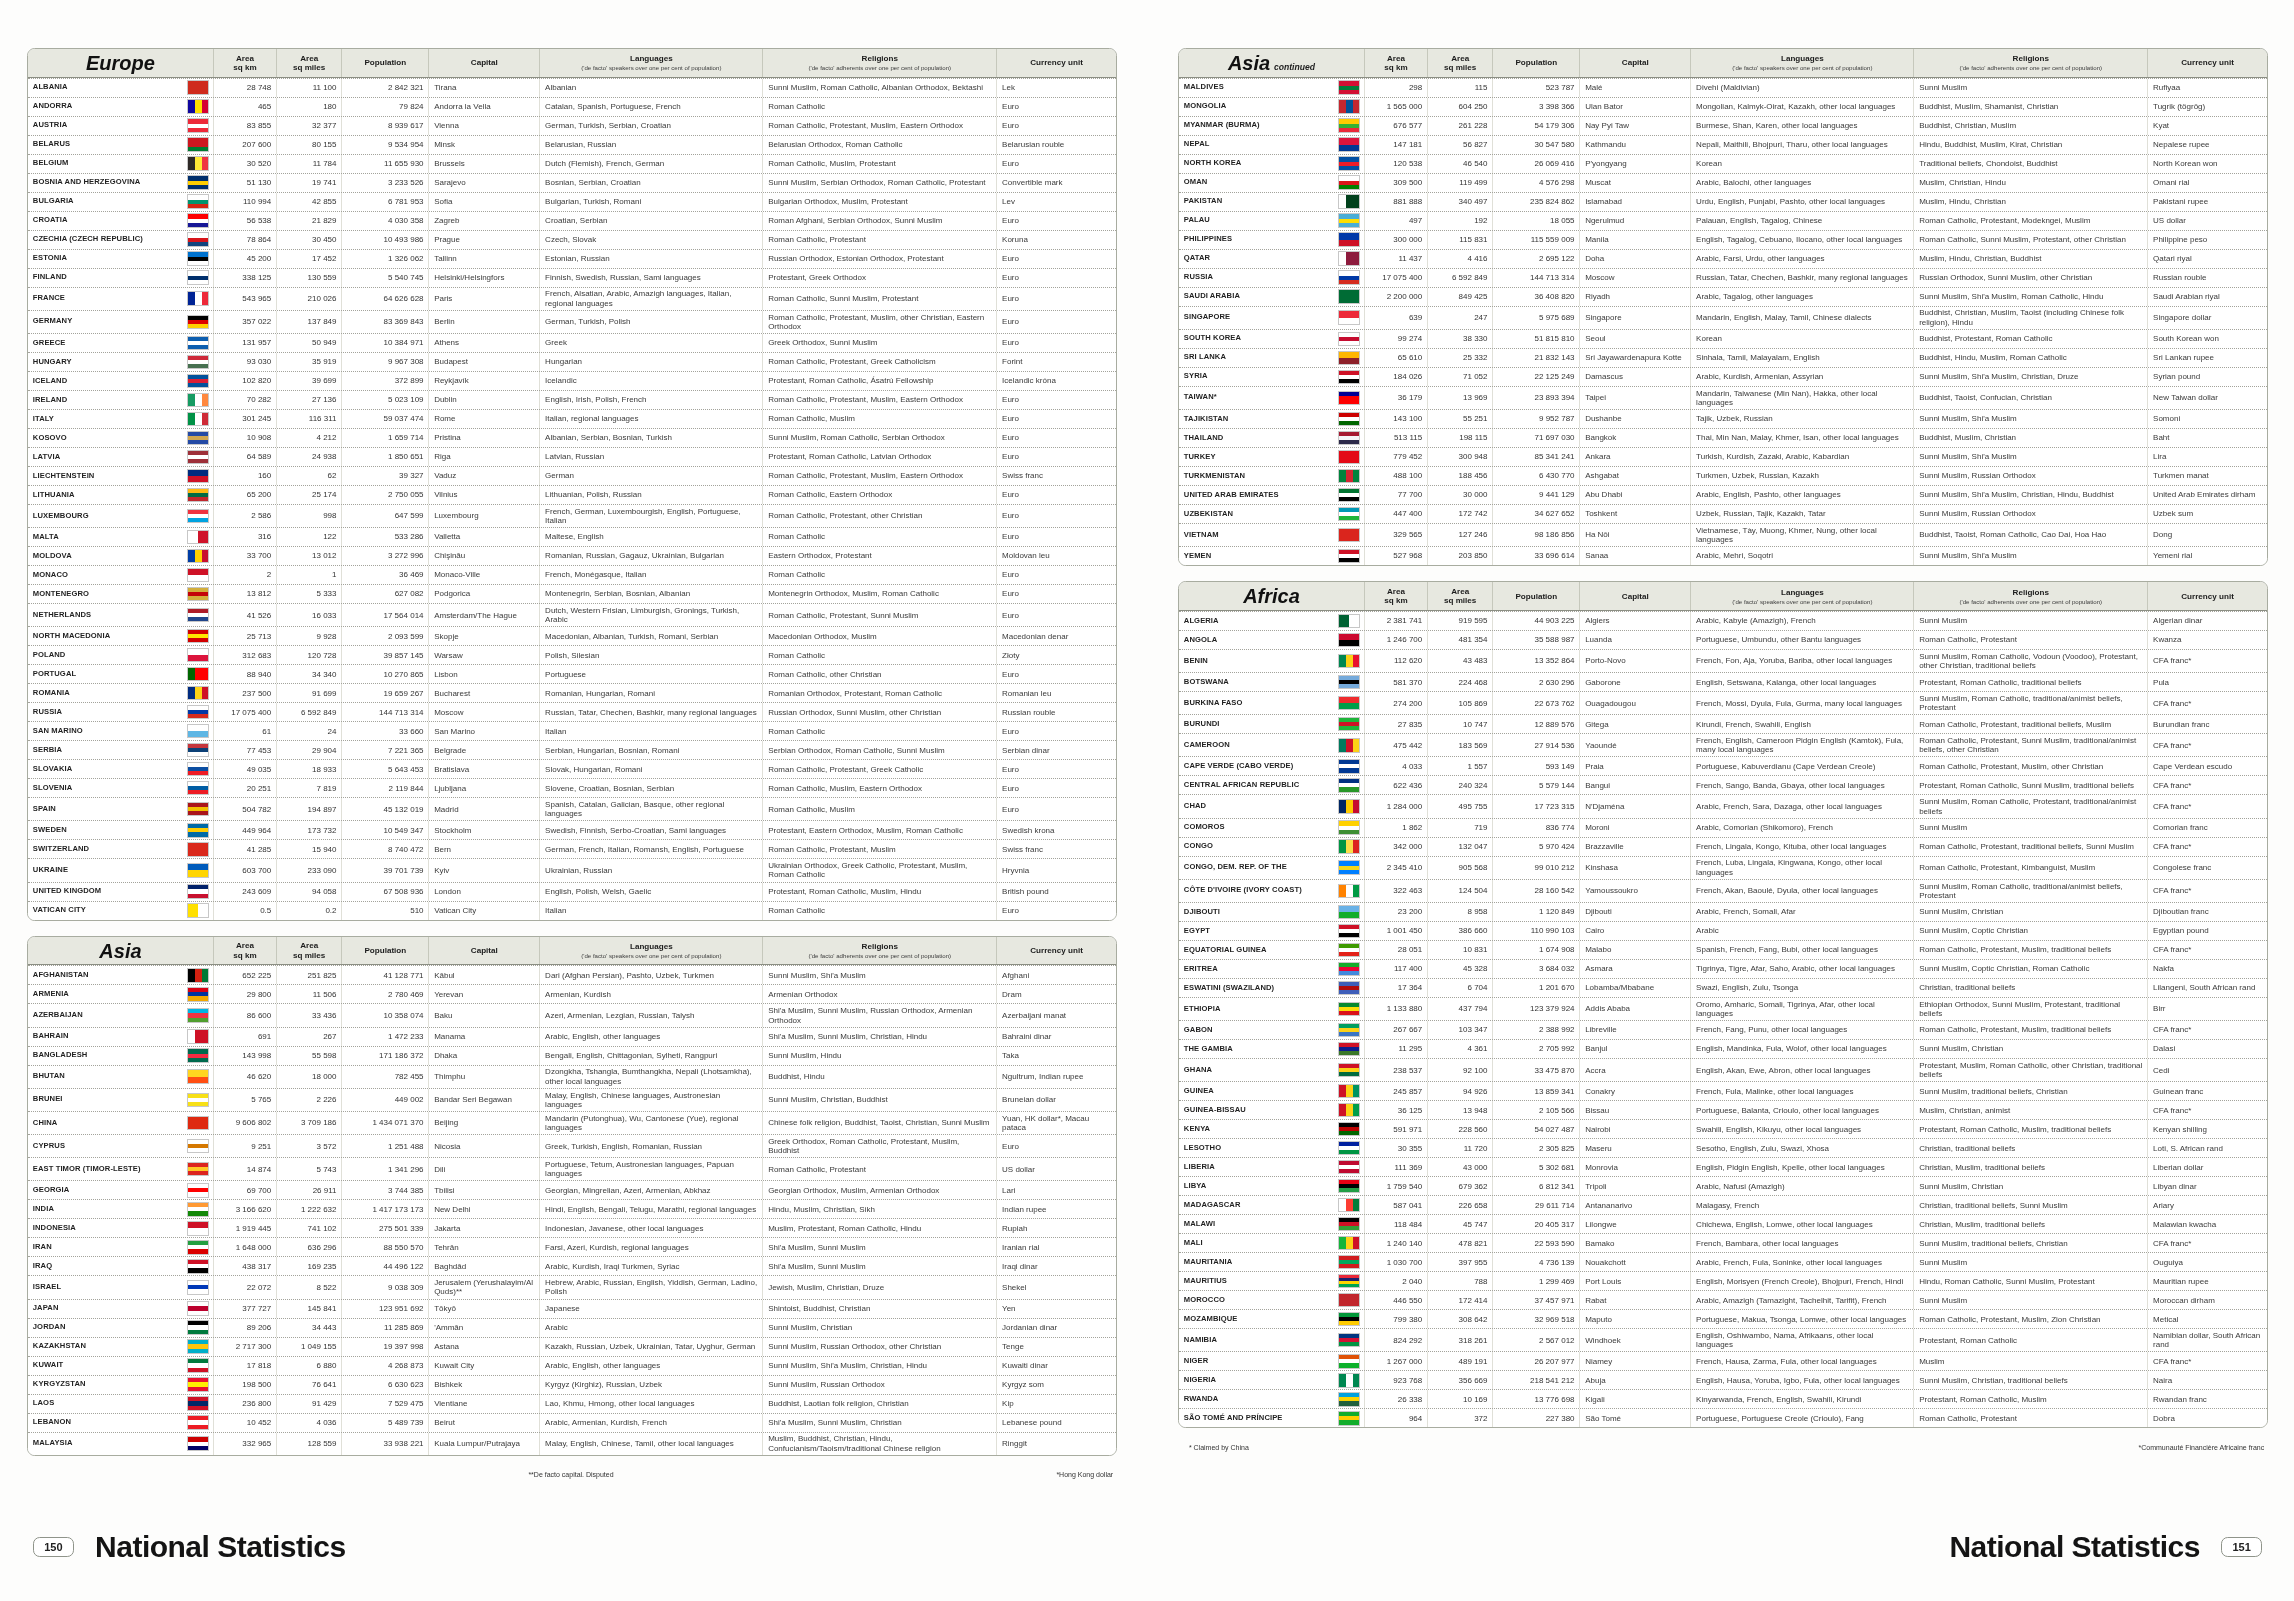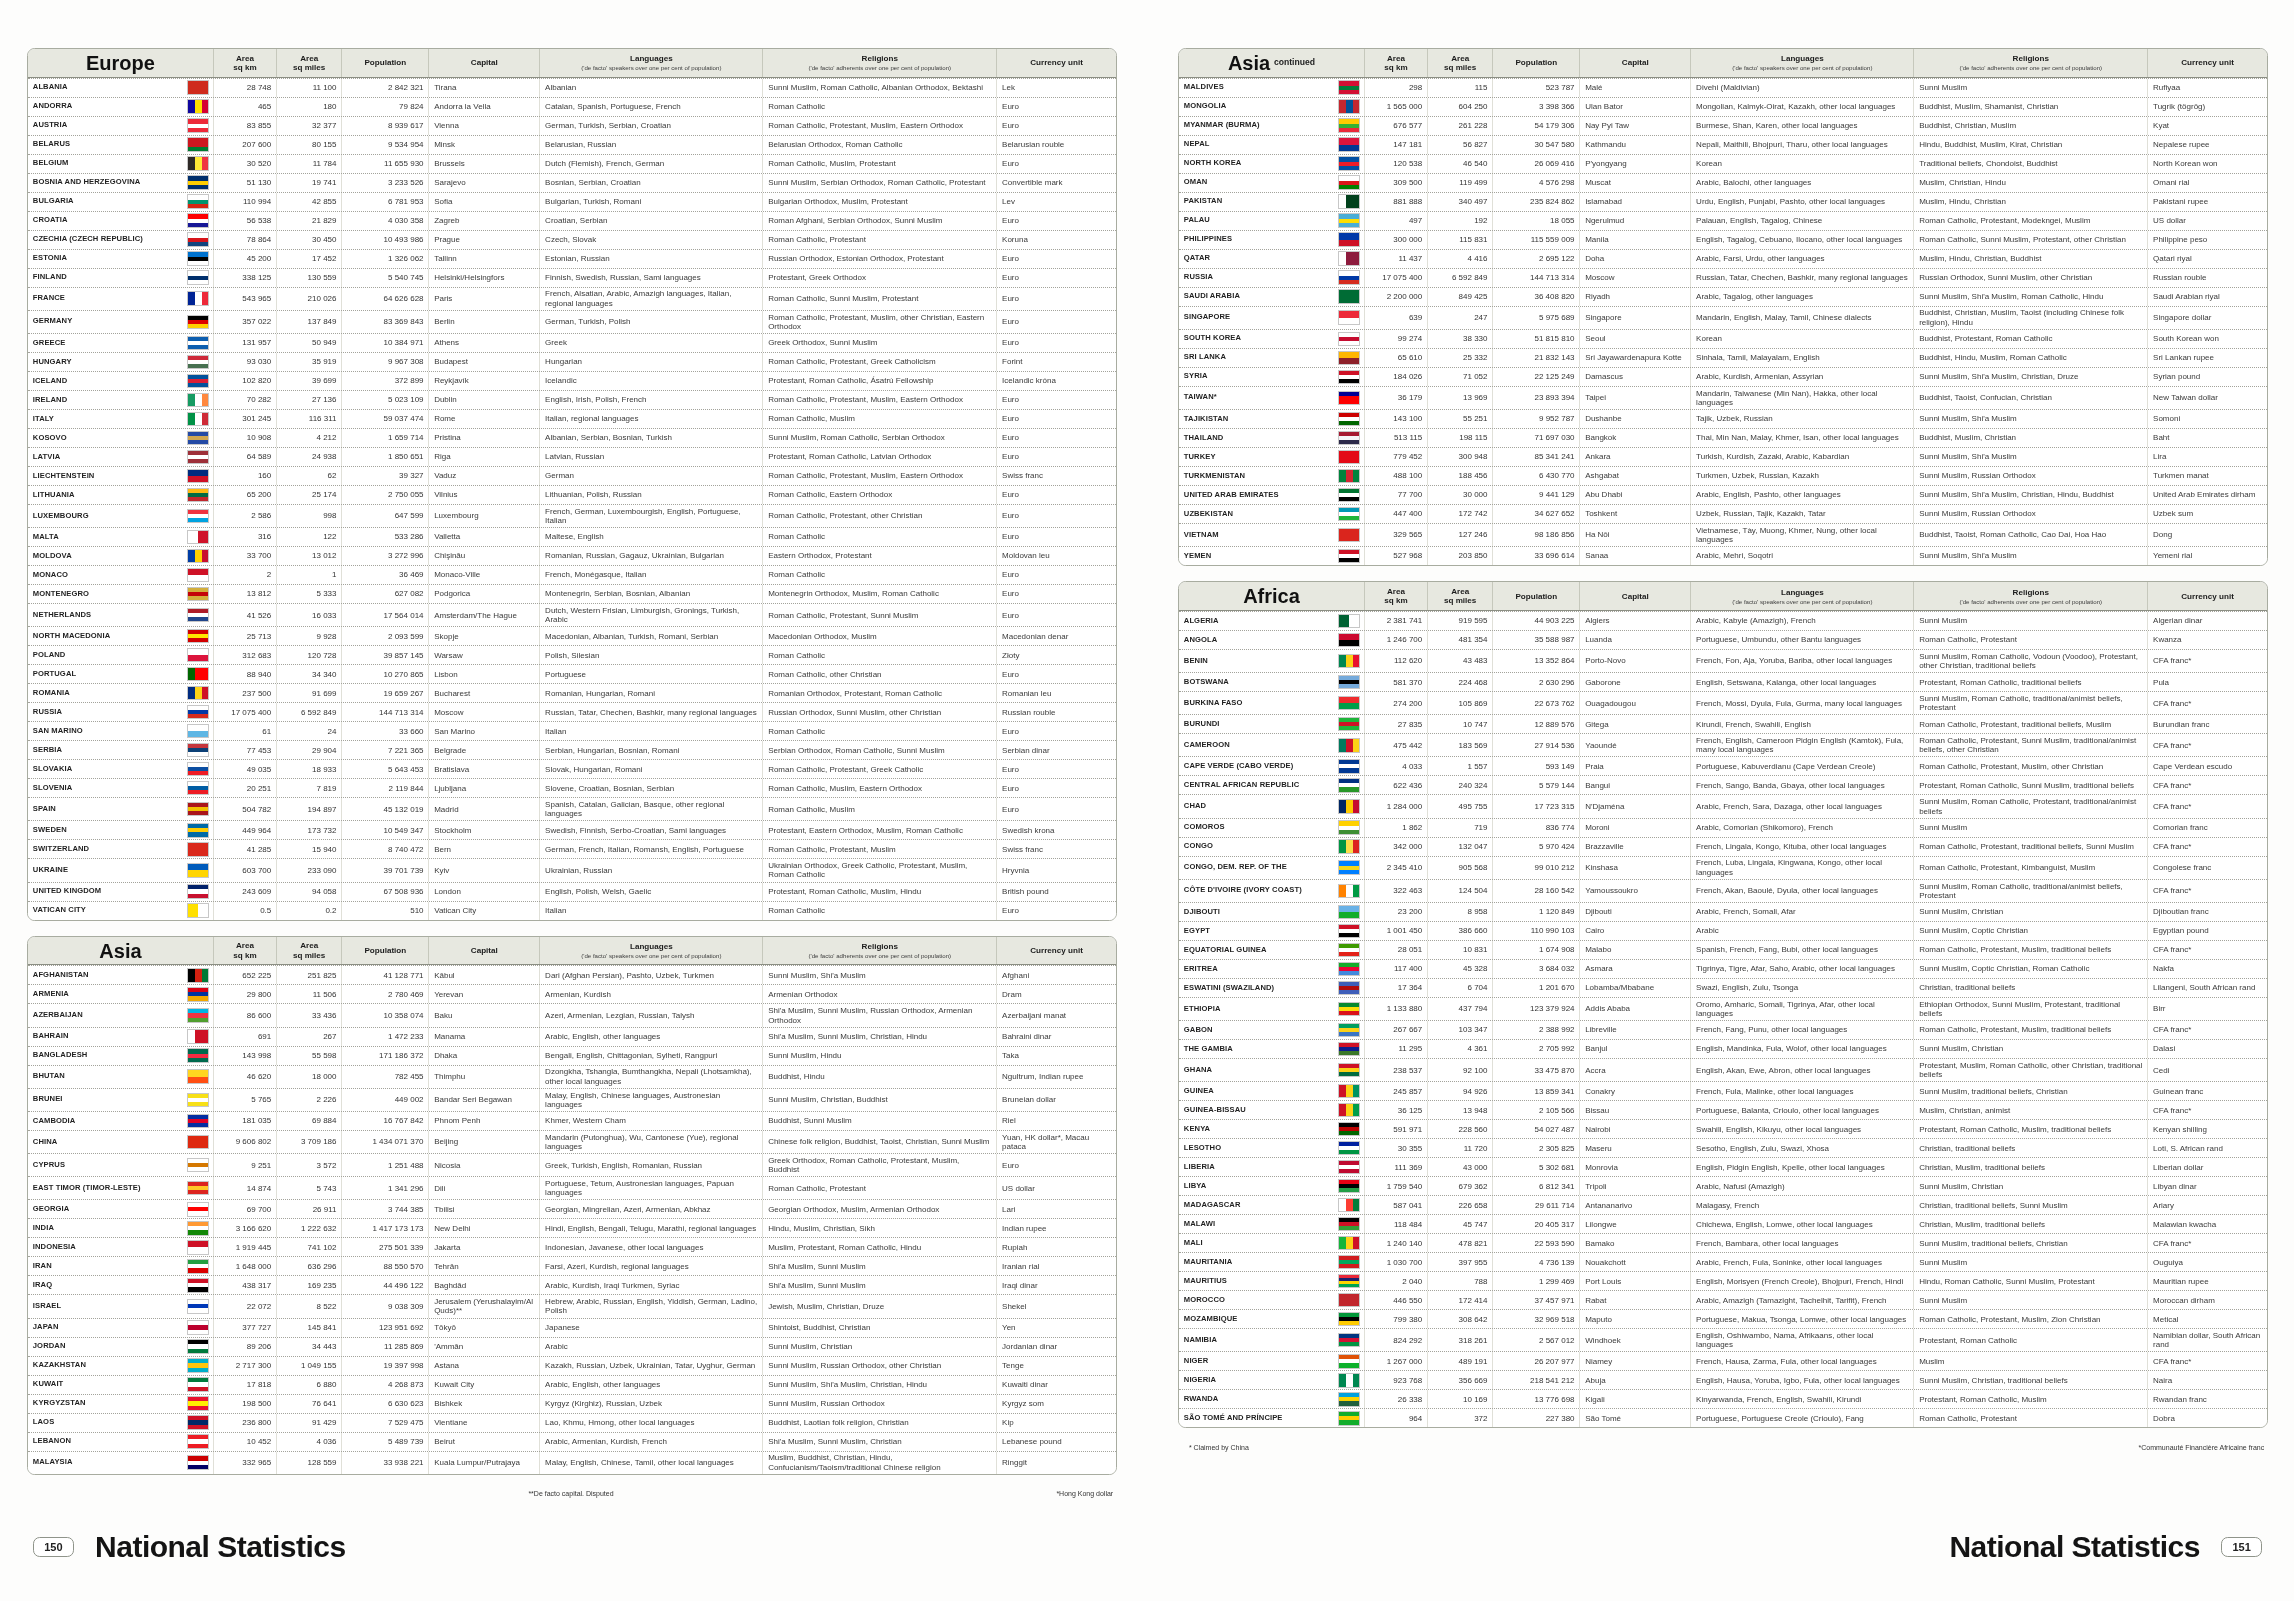--- a/index.html
+++ b/index.html
@@ -5,21 +5,21 @@
   html,body{margin:0;padding:0;}
   body{width:2294px;height:1601px;background:#fdfdfc;position:relative;overflow:hidden;
        font-family:"Liberation Sans", sans-serif;color:#2e2e2e;}
   .page{position:absolute;top:48px;width:1090px;height:1529px;}
   #page-left{left:27px;} #page-right{left:1178px;}
   .stats-table{border:1px solid #a8aca0;border-radius:7.6px;overflow:hidden;background:#fff;margin-bottom:15.3px;}
   .thead{display:flex;background:#e7e8e0;border-bottom:1px solid #8b8e83;}
   .thead .cell{display:flex;flex-direction:column;justify-content:center;padding:3.8px 4.8px;}
   .rtitle{font-size:20px;font-weight:bold;color:#111;line-height:1;}
   .rsub{font-size:8.6px;font-weight:bold;color:#222;margin-left:3.8px;}
-  .title-wrap{display:flex;align-items:center;}
+  .title-wrap{display:flex;align-items:flex-end;font-style:italic;}
   .hlab{font-size:8.1px;font-weight:bold;color:#1c1c1c;line-height:1.15;}
   .hsub{font-size:6.1px;color:#3d3d3d;line-height:1.15;margin-top:1px;}
   .h-right{align-items:flex-end;text-align:right;}
   .row{display:flex;border-top:1px dotted #a3a39b;min-height:18px;align-items:stretch;background:#fff;}
   .row:first-of-type{border-top:none;}
   .cell{padding:1.9px 4.8px;border-left:1px solid #e0e0d8;display:flex;align-items:center;box-sizing:border-box;
         font-size:8px;line-height:1.15;color:#3a3a3a;}
   .thead .cell{border-left:1px solid #c6c8bc;}
   .cell:first-child,.thead .cell:first-child{border-left:none;}
   .c-name{width:17%;} .c-km{width:5.8%;} .c-mi{width:6%;} .c-pop{width:8%;}
@@ -947,37 +947,20 @@
           <div class="cell c-km num">5 765</div>
           <div class="cell c-mi num">2 226</div>
           <div class="cell c-pop num">449 002</div>
           <div class="cell c-cap">Bandar Seri Begawan</div>
           <div class="cell c-lang">Malay, English, Chinese languages, Austronesian languages</div>
           <div class="cell c-rel">Sunni Muslim, Christian, Buddhist</div>
           <div class="cell c-cur">Bruneian dollar</div>
         </div>
         <div class="row">
           <div class="cell c-name name-cell">
-            <span class="cname">CAMBODIA</span>
-            <span class="flag h">
-              <i style="background: rgb(3, 46, 161);"></i>
-              <i style="background: rgb(224, 0, 37);"></i>
-              <i style="background: rgb(3, 46, 161);"></i>
-            </span>
-          </div>
-          <div class="cell c-km num">181 035</div>
-          <div class="cell c-mi num">69 884</div>
-          <div class="cell c-pop num">16 767 842</div>
-          <div class="cell c-cap">Phnom Penh</div>
-          <div class="cell c-lang">Khmer, Western Cham</div>
-          <div class="cell c-rel">Buddhist, Sunni Muslim</div>
-          <div class="cell c-cur">Riel</div>
-        </div>
-        <div class="row">
-          <div class="cell c-name name-cell">
             <span class="cname">CHINA</span>
             <span class="flag h">
               <i style="background: rgb(222, 41, 16);"></i>
               <i style="background: rgb(222, 41, 16);"></i>
             </span>
           </div>
           <div class="cell c-km num">9 606 802</div>
           <div class="cell c-mi num">3 709 186</div>
           <div class="cell c-pop num">1 434 071 370</div>
           <div class="cell c-cap">Beijing</div>

